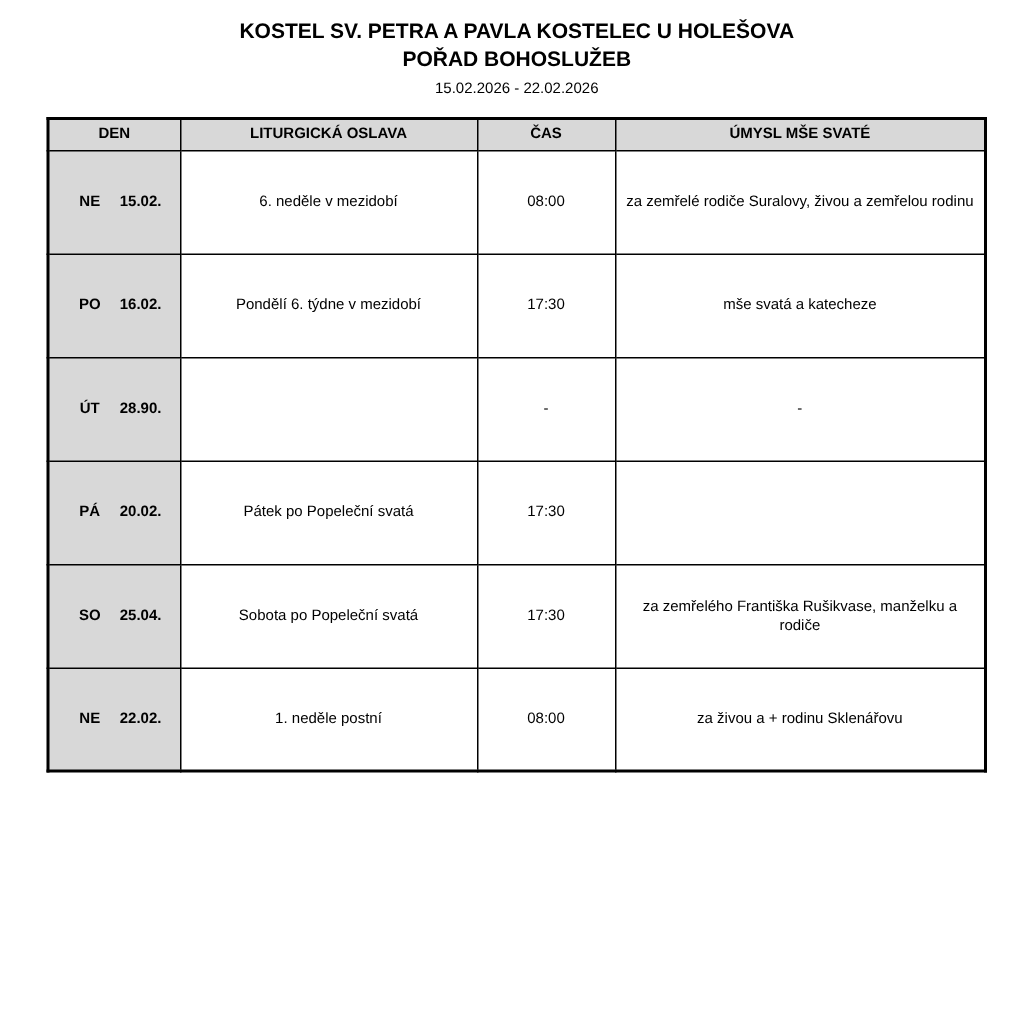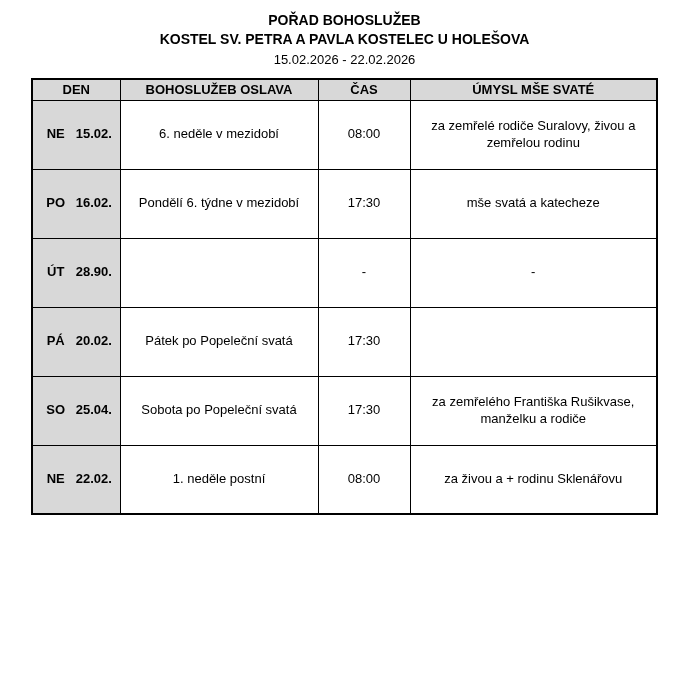--- a/index.html
+++ b/index.html
@@ -18,38 +18,38 @@
   .page-header {
     text-align: center;
     padding-top: 11px;
   }
   .title-line {
     font-weight: bold;
     font-size: 14px;
     line-height: 19px;
   }
   .date-line {
-    font-size: 13px;
+    font-size: 10px;
     line-height: 18px;
     margin-top: 2px;
   }
   table.schedule {
     border-collapse: collapse;
     table-layout: fixed;
     width: 625px;
     margin: 9px auto 0 auto;
     border: 2px solid #000000;
   }
   col.c-day   { width: 88px; }
   col.c-cel   { width: 198px; }
   col.c-time  { width: 92px; }
   col.c-int   { width: 247px; }
   th, td {
     border: 1px solid #000000;
-    font-size: 13px;
+    font-size: 10px;
     box-sizing: border-box;
     padding: 2px 4px;
   }
   thead th {
     background: #d8d8d8;
     font-weight: bold;
     height: 21px;
     text-align: center;
     vertical-align: middle;
     padding: 1px 2px;
@@ -73,36 +73,36 @@
   }
   td.day-cell .day-date {
     display: inline-block;
     margin-left: 8px;
   }
 </style>
 </head>
 <body>
 
 <div class="page-header">
+  <div class="title-line">KOSTEL SV. PETRA A PAVLA KOSTELEC U HOLEŠOVA</div>
   <div class="title-line">POŘAD BOHOSLUŽEB</div>
-  <div class="title-line">KOSTEL SV. PETRA A PAVLA KOSTELEC U HOLEŠOVA</div>
   <div class="date-line">15.02.2026 - 22.02.2026</div>
 </div>
 
 <table class="schedule">
   <colgroup>
     <col class="c-day">
     <col class="c-cel">
     <col class="c-time">
     <col class="c-int">
   </colgroup>
   <thead>
     <tr>
       <th>DEN</th>
-      <th>BOHOSLUŽEB OSLAVA</th>
+      <th>LITURGICKÁ OSLAVA</th>
       <th>ČAS</th>
       <th>ÚMYSL MŠE SVATÉ</th>
     </tr>
   </thead>
   <tbody id="schedule-body">
       <tr>
         <td class="day-cell"><span class="day-abbrev">NE</span><span class="day-date">15.02.</span></td>
         <td>6. neděle v mezidobí</td>
         <td>08:00</td>
         <td>za zemřelé rodiče Suralovy, živou a zemřelou rodinu</td>

